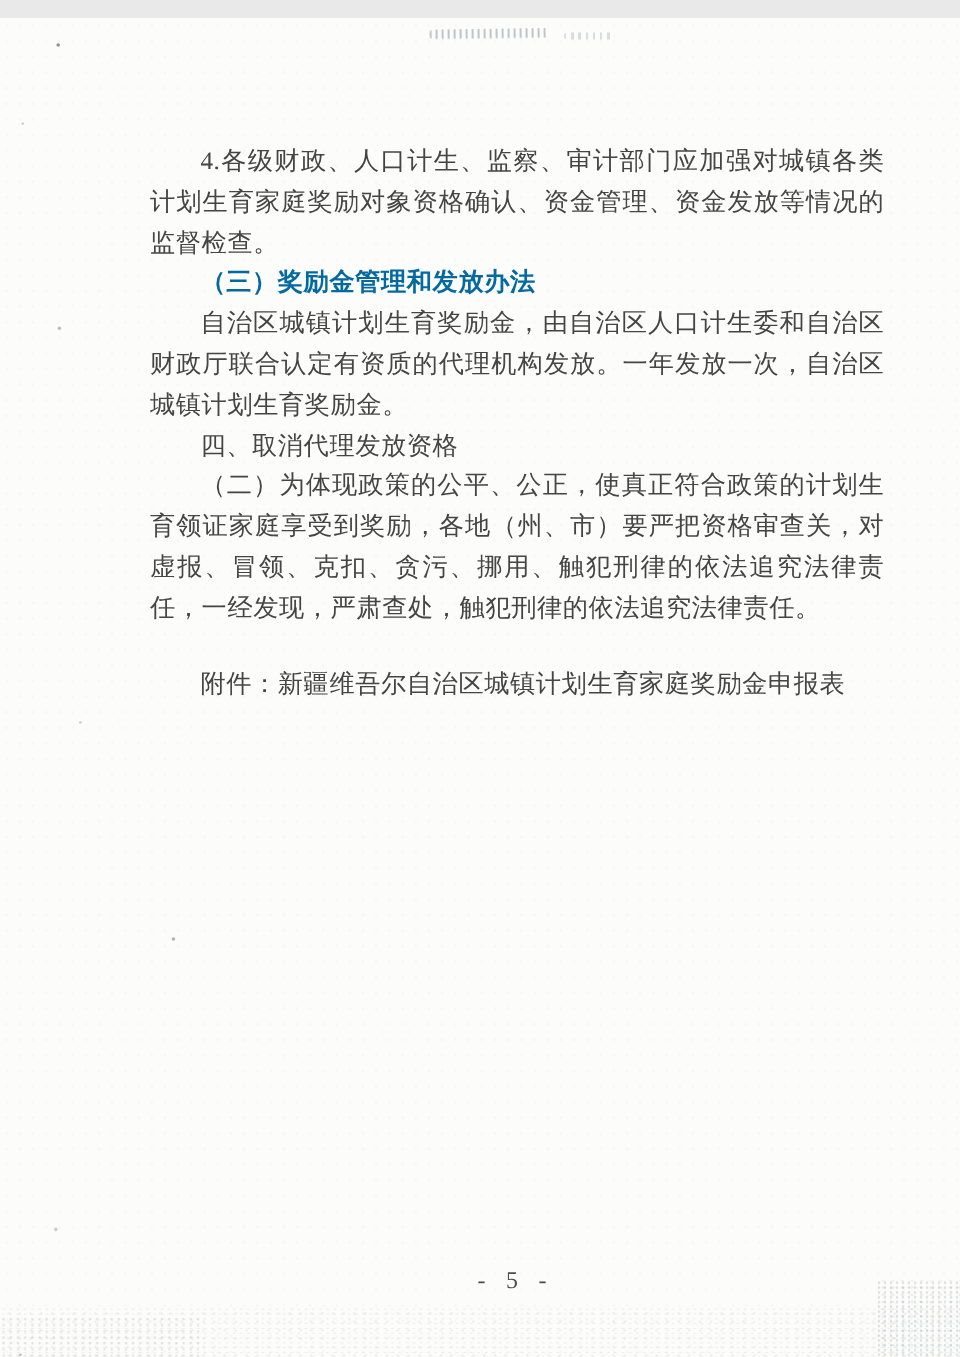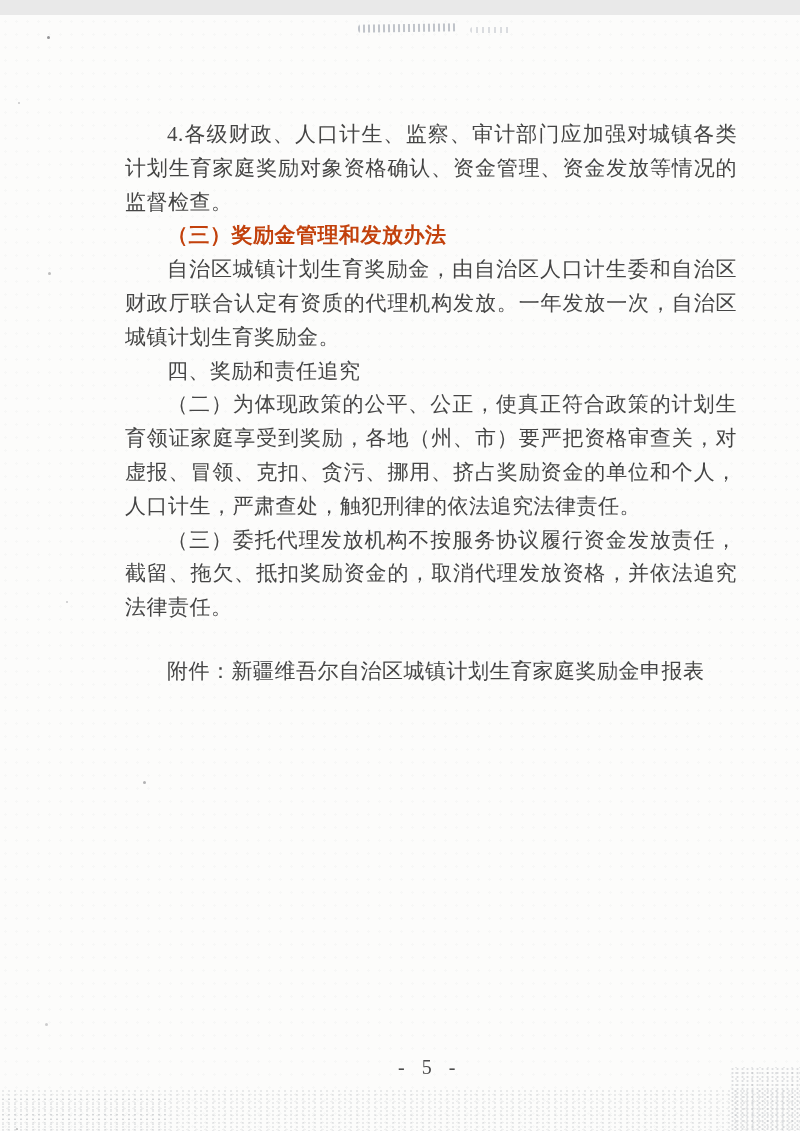--- a/index.html
+++ b/index.html
@@ -34,21 +34,21 @@
     line-height: 33.8px;
     letter-spacing: 0.5px;
     text-align: justify;
   }
   .para {
     margin: 0;
     text-indent: 2em;
   }
   .para.bold {
     font-weight: 700;
-    color: #c2410c;
+    color: #0369a1;
   }
   .para.attachment {
     margin-top: 30px;
   }
   .pagenum {
     position: absolute;
     left: 398px;
     top: 1041px;
     color: #4c4c4c;
     font-size: 20px;
@@ -133,23 +133,22 @@
 
   <div class="page-texture"></div>
 
   <div class="top-smudge"></div>
   <div class="top-smudge-2"></div>
 
   <div class="textblock">
     <p class="para">4.各级财政、人口计生、监察、审计部门应加强对城镇各类计划生育家庭奖励对象资格确认、资金管理、资金发放等情况的监督检查。</p>
     <p class="para bold">（三）奖励金管理和发放办法</p>
     <p class="para">自治区城镇计划生育奖励金，由自治区人口计生委和自治区财政厅联合认定有资质的代理机构发放。一年发放一次，自治区城镇计划生育奖励金。</p>
-    <p class="para">四、奖励和责任追究</p>
-    <p class="para">（二）为体现政策的公平、公正，使真正符合政策的计划生育领证家庭享受到奖励，各地（州、市）要严把资格审查关，对虚报、冒领、克扣、贪污、挪用、挤占奖励资金的单位和个人，人口计生，严肃查处，触犯刑律的依法追究法律责任。</p>
-    <p class="para">（三）委托代理发放机构不按服务协议履行资金发放责任，截留、拖欠、抵扣奖励资金的，取消代理发放资格，并依法追究法律责任。</p>
+    <p class="para">四、取消代理发放资格</p>
+    <p class="para">（二）为体现政策的公平、公正，使真正符合政策的计划生育领证家庭享受到奖励，各地（州、市）要严把资格审查关，对虚报、冒领、克扣、贪污、挪用、触犯刑律的依法追究法律责任，一经发现，严肃查处，触犯刑律的依法追究法律责任。</p>
     <p class="para attachment">附件：新疆维吾尔自治区城镇计划生育家庭奖励金申报表</p>
   </div>
 
   <div class="pagenum">- 5 -</div>
 
   <div class="noise-band"></div>
   <div class="corner-speckle-right"></div>
   <div class="corner-speckle-left"></div>
 
   <div class="dot d1"></div>

